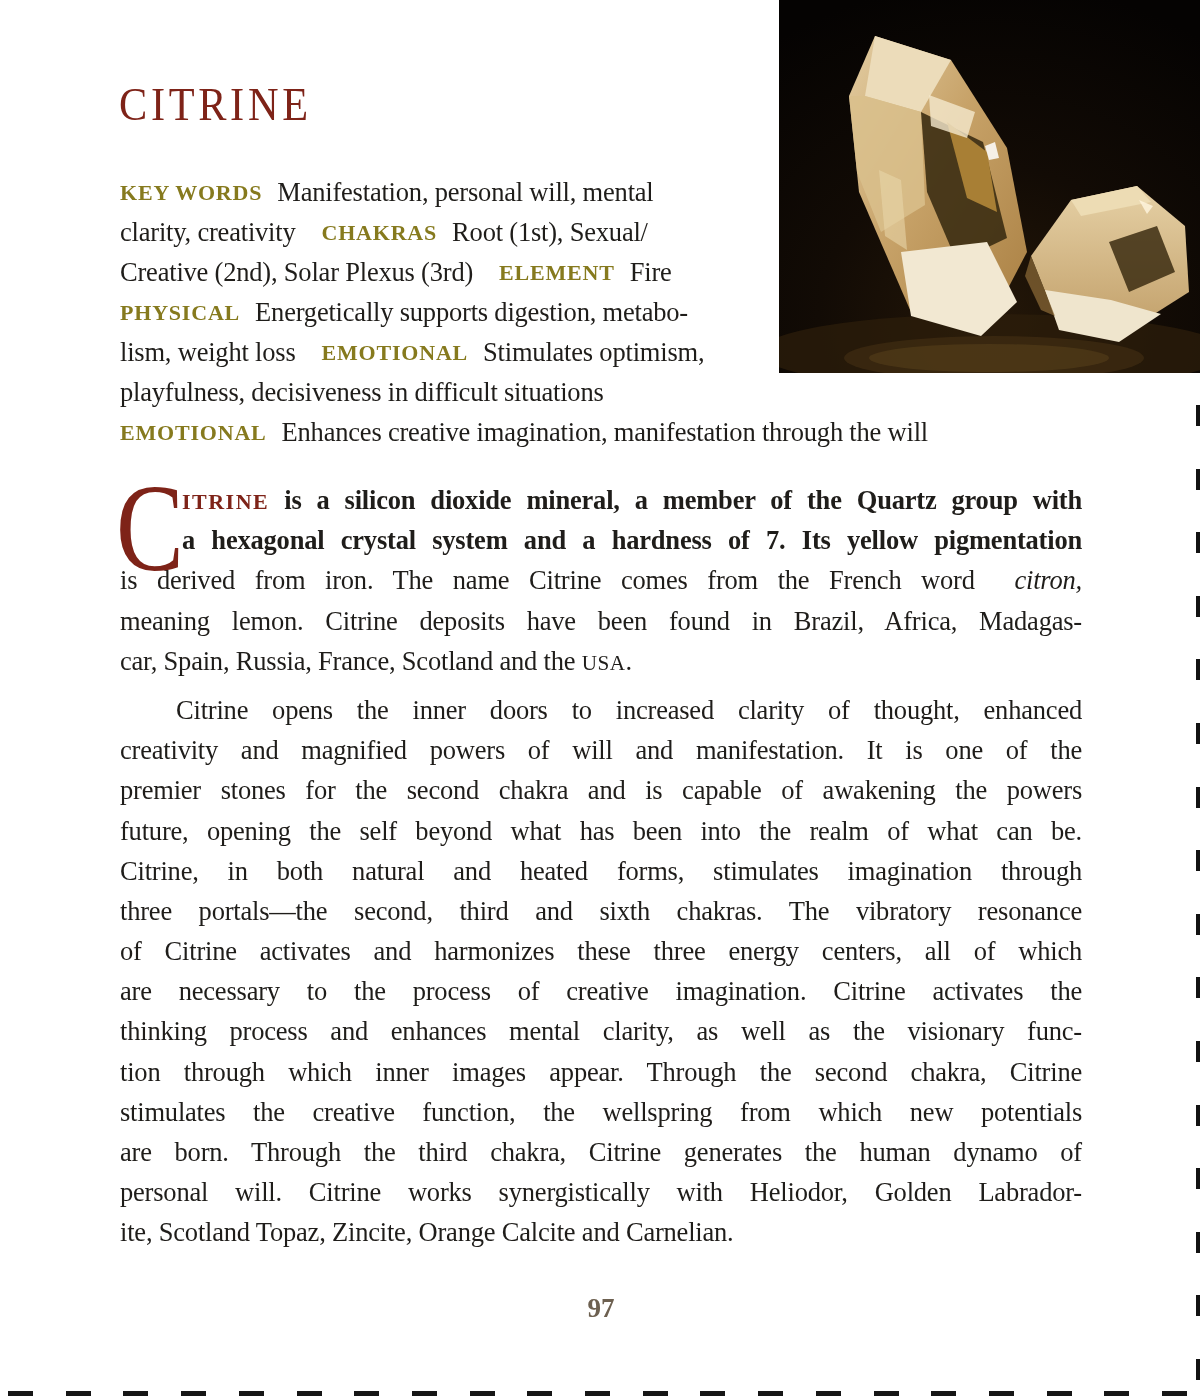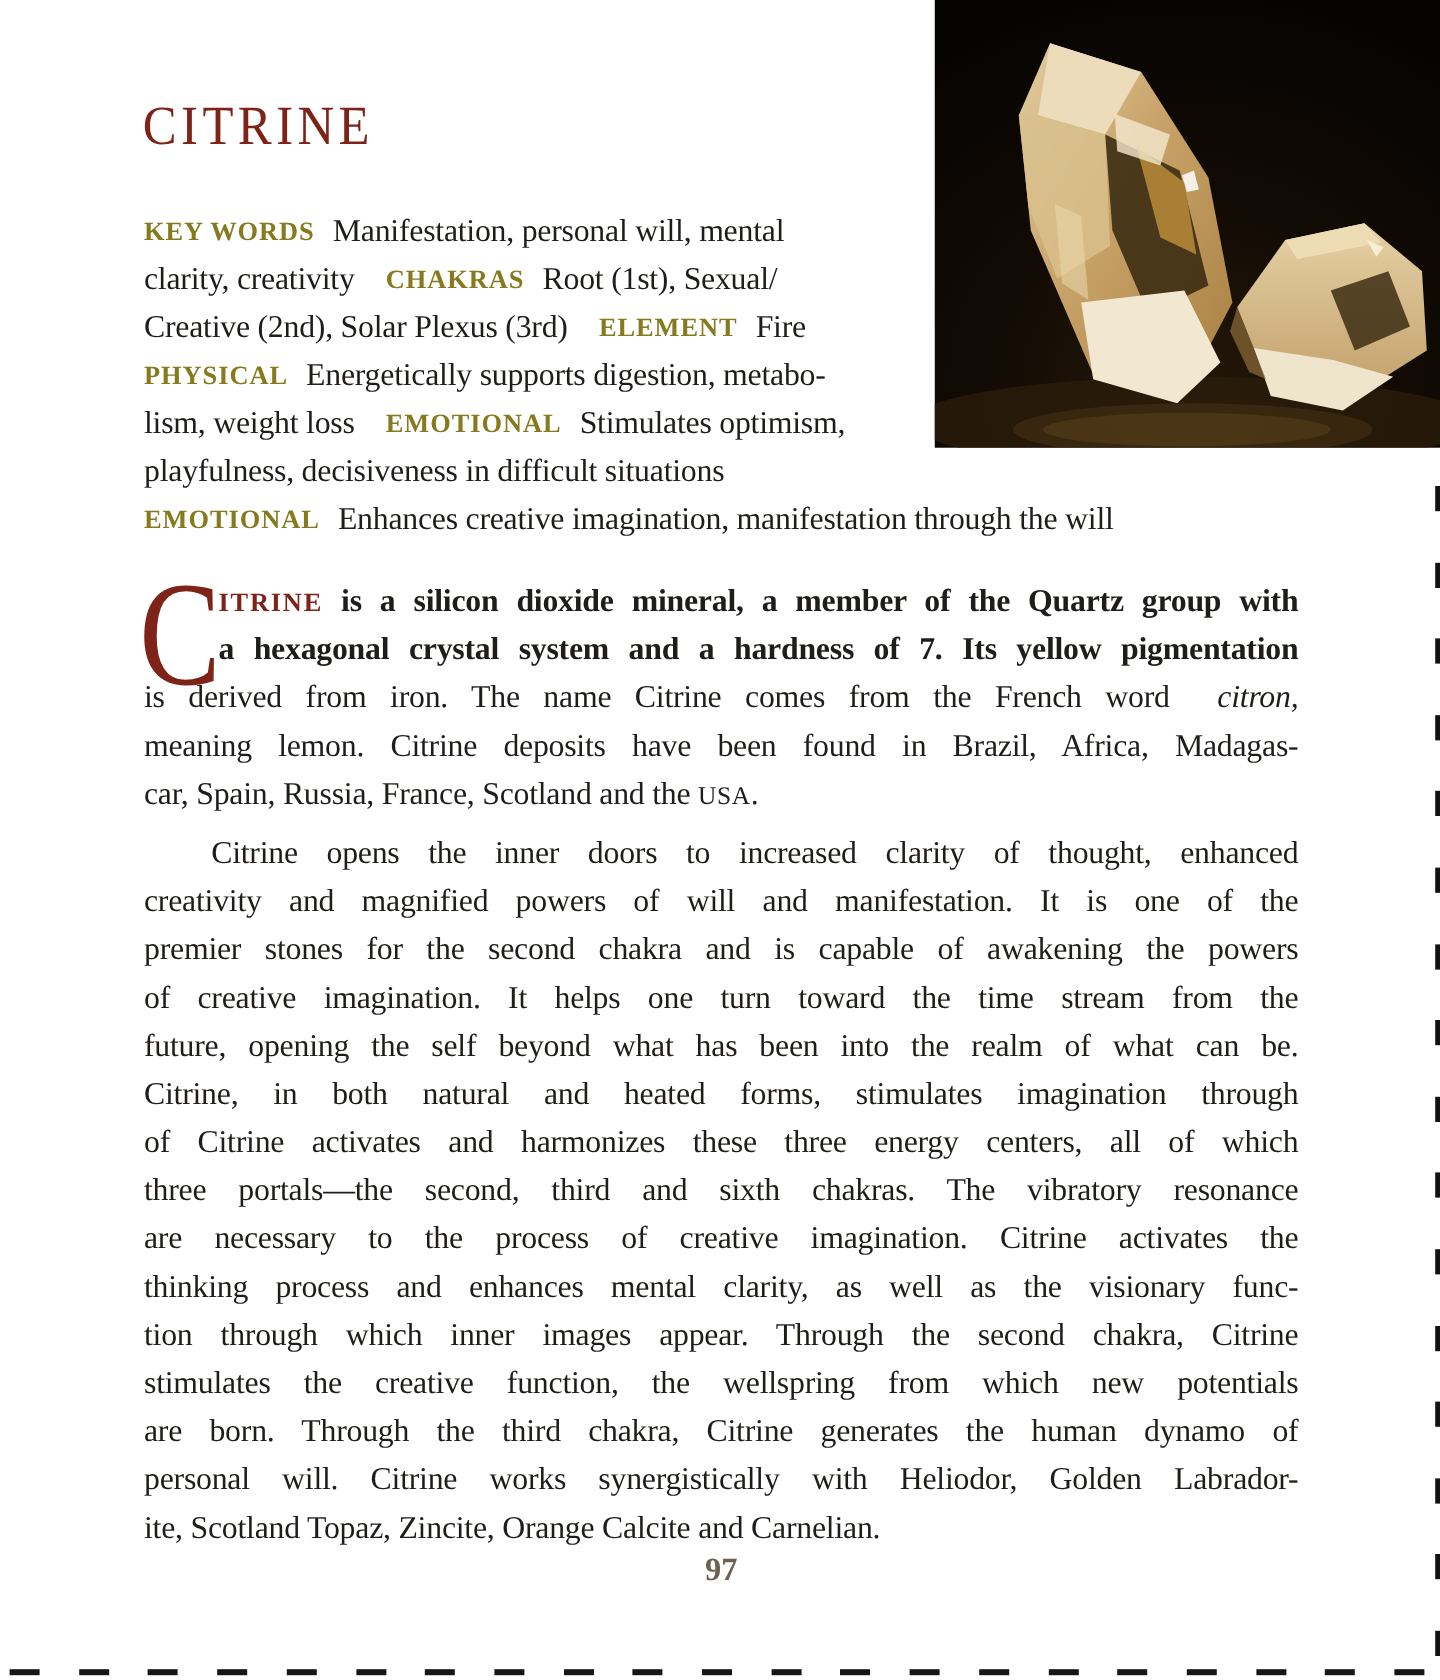--- a/index.html
+++ b/index.html
@@ -151,25 +151,24 @@
         <div class="line dc-indent"><span class="redcaps" style="color: rgb(126, 35, 24);">ITRINE</span><span class=""> is a silicon dioxide mineral, a member of the Quartz group with</span></div>
         <div class="line dc-indent"><span class="">a hexagonal crystal system and a hardness of 7. Its yellow pigmentation</span></div>
         <div class="line"><span class="">is derived from iron. The name Citrine comes from the French word </span><span class="it">citron,</span></div>
         <div class="line"><span class="">meaning lemon. Citrine deposits have been found in Brazil, Africa, Madagas-</span></div>
         <div class="line lastline"><span class="">car, Spain, Russia, France, Scotland and the </span><span class="sc">USA</span><span class="">.</span></div>
       </div>
       <div class="para para2">
         <div class="line first-indent"><span class="">Citrine opens the inner doors to increased clarity of thought, enhanced</span></div>
         <div class="line"><span class="">creativity and magnified powers of will and manifestation. It is one of the</span></div>
         <div class="line"><span class="">premier stones for the second chakra and is capable of awakening the powers</span></div>
-        <div class="line"><span class="">of creative imagination. It helps one turn toward the time stream from the</span></div>
         <div class="line"><span class="">future, opening the self beyond what has been into the realm of what can be.</span></div>
         <div class="line"><span class="">Citrine, in both natural and heated forms, stimulates imagination through</span></div>
+        <div class="line"><span class="">three portals—the second, third and sixth chakras. The vibratory resonance</span></div>
         <div class="line"><span class="">of Citrine activates and harmonizes these three energy centers, all of which</span></div>
-        <div class="line"><span class="">three portals—the second, third and sixth chakras. The vibratory resonance</span></div>
         <div class="line"><span class="">are necessary to the process of creative imagination. Citrine activates the</span></div>
         <div class="line"><span class="">thinking process and enhances mental clarity, as well as the visionary func-</span></div>
         <div class="line"><span class="">tion through which inner images appear. Through the second chakra, Citrine</span></div>
         <div class="line"><span class="">stimulates the creative function, the wellspring from which new potentials</span></div>
         <div class="line"><span class="">are born. Through the third chakra, Citrine generates the human dynamo of</span></div>
         <div class="line"><span class="">personal will. Citrine works synergistically with Heliodor, Golden Labrador-</span></div>
         <div class="line lastline"><span class="">ite, Scotland Topaz, Zincite, Orange Calcite and Carnelian.</span></div>
       </div>
     </div>
 

